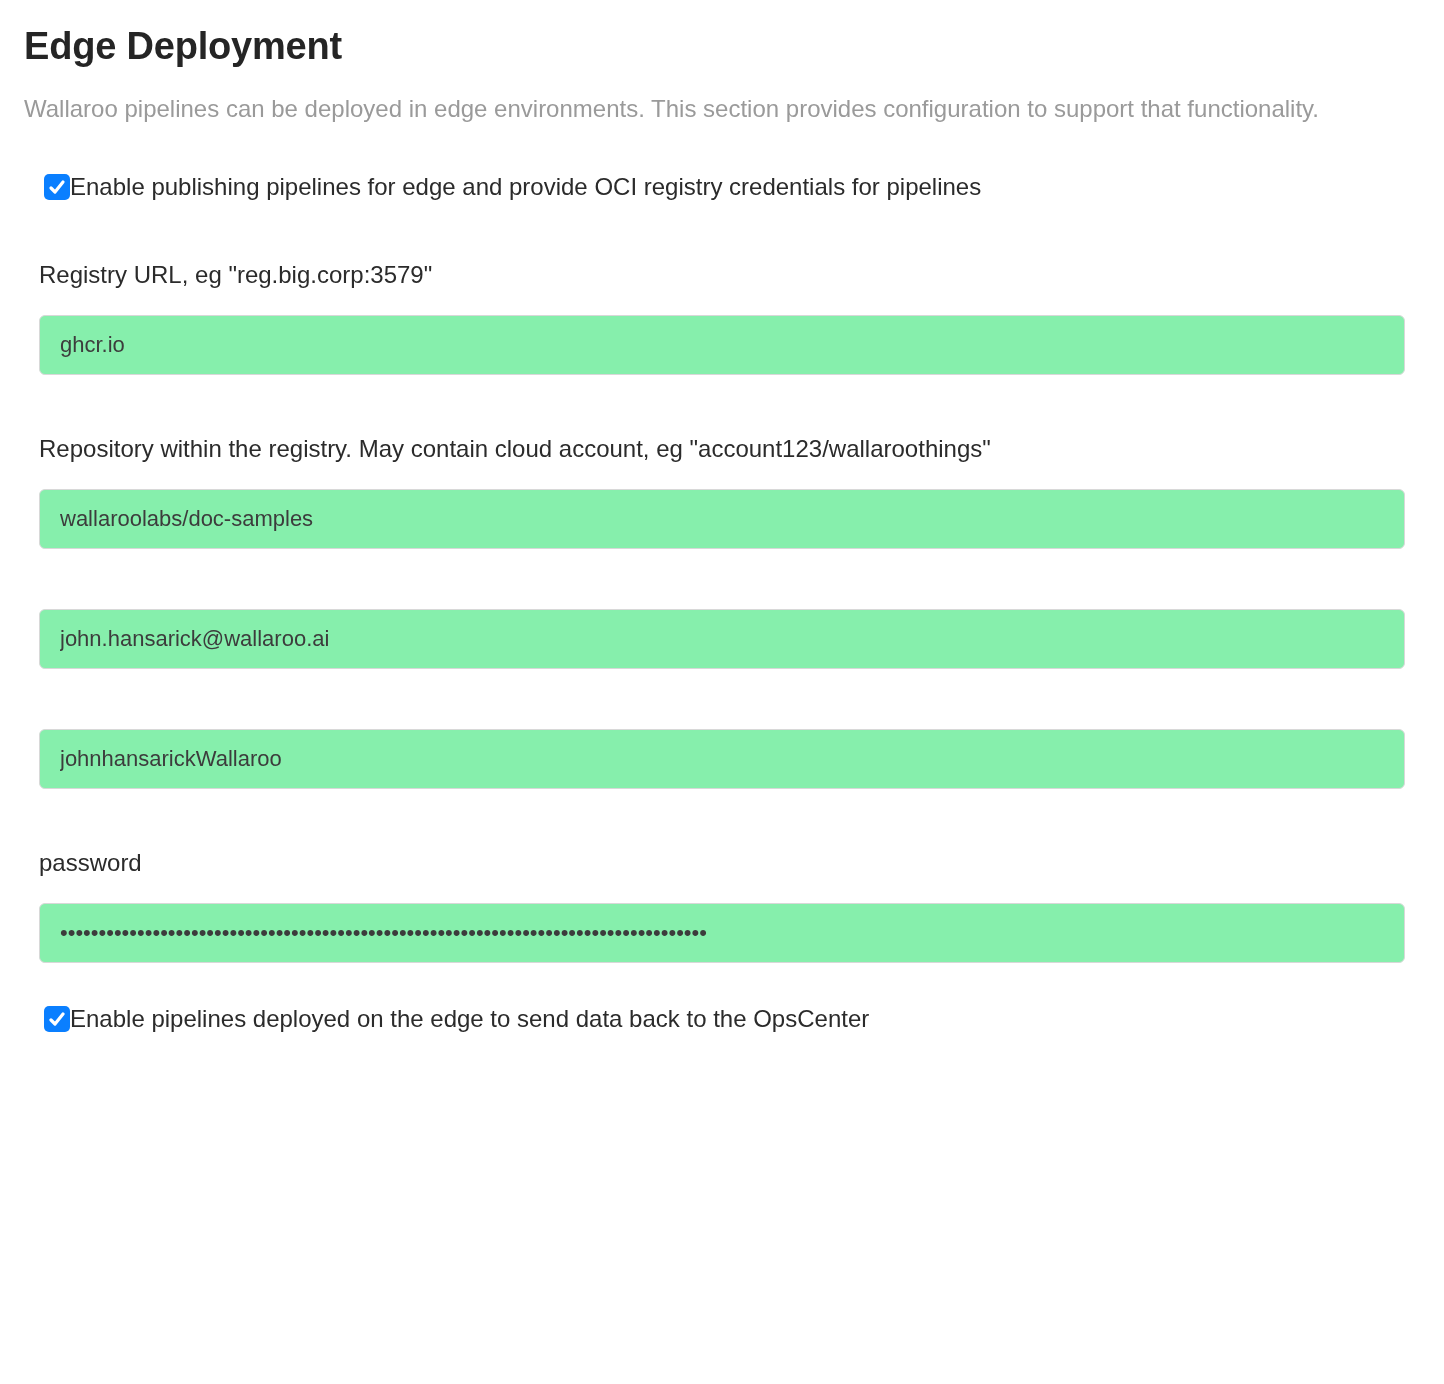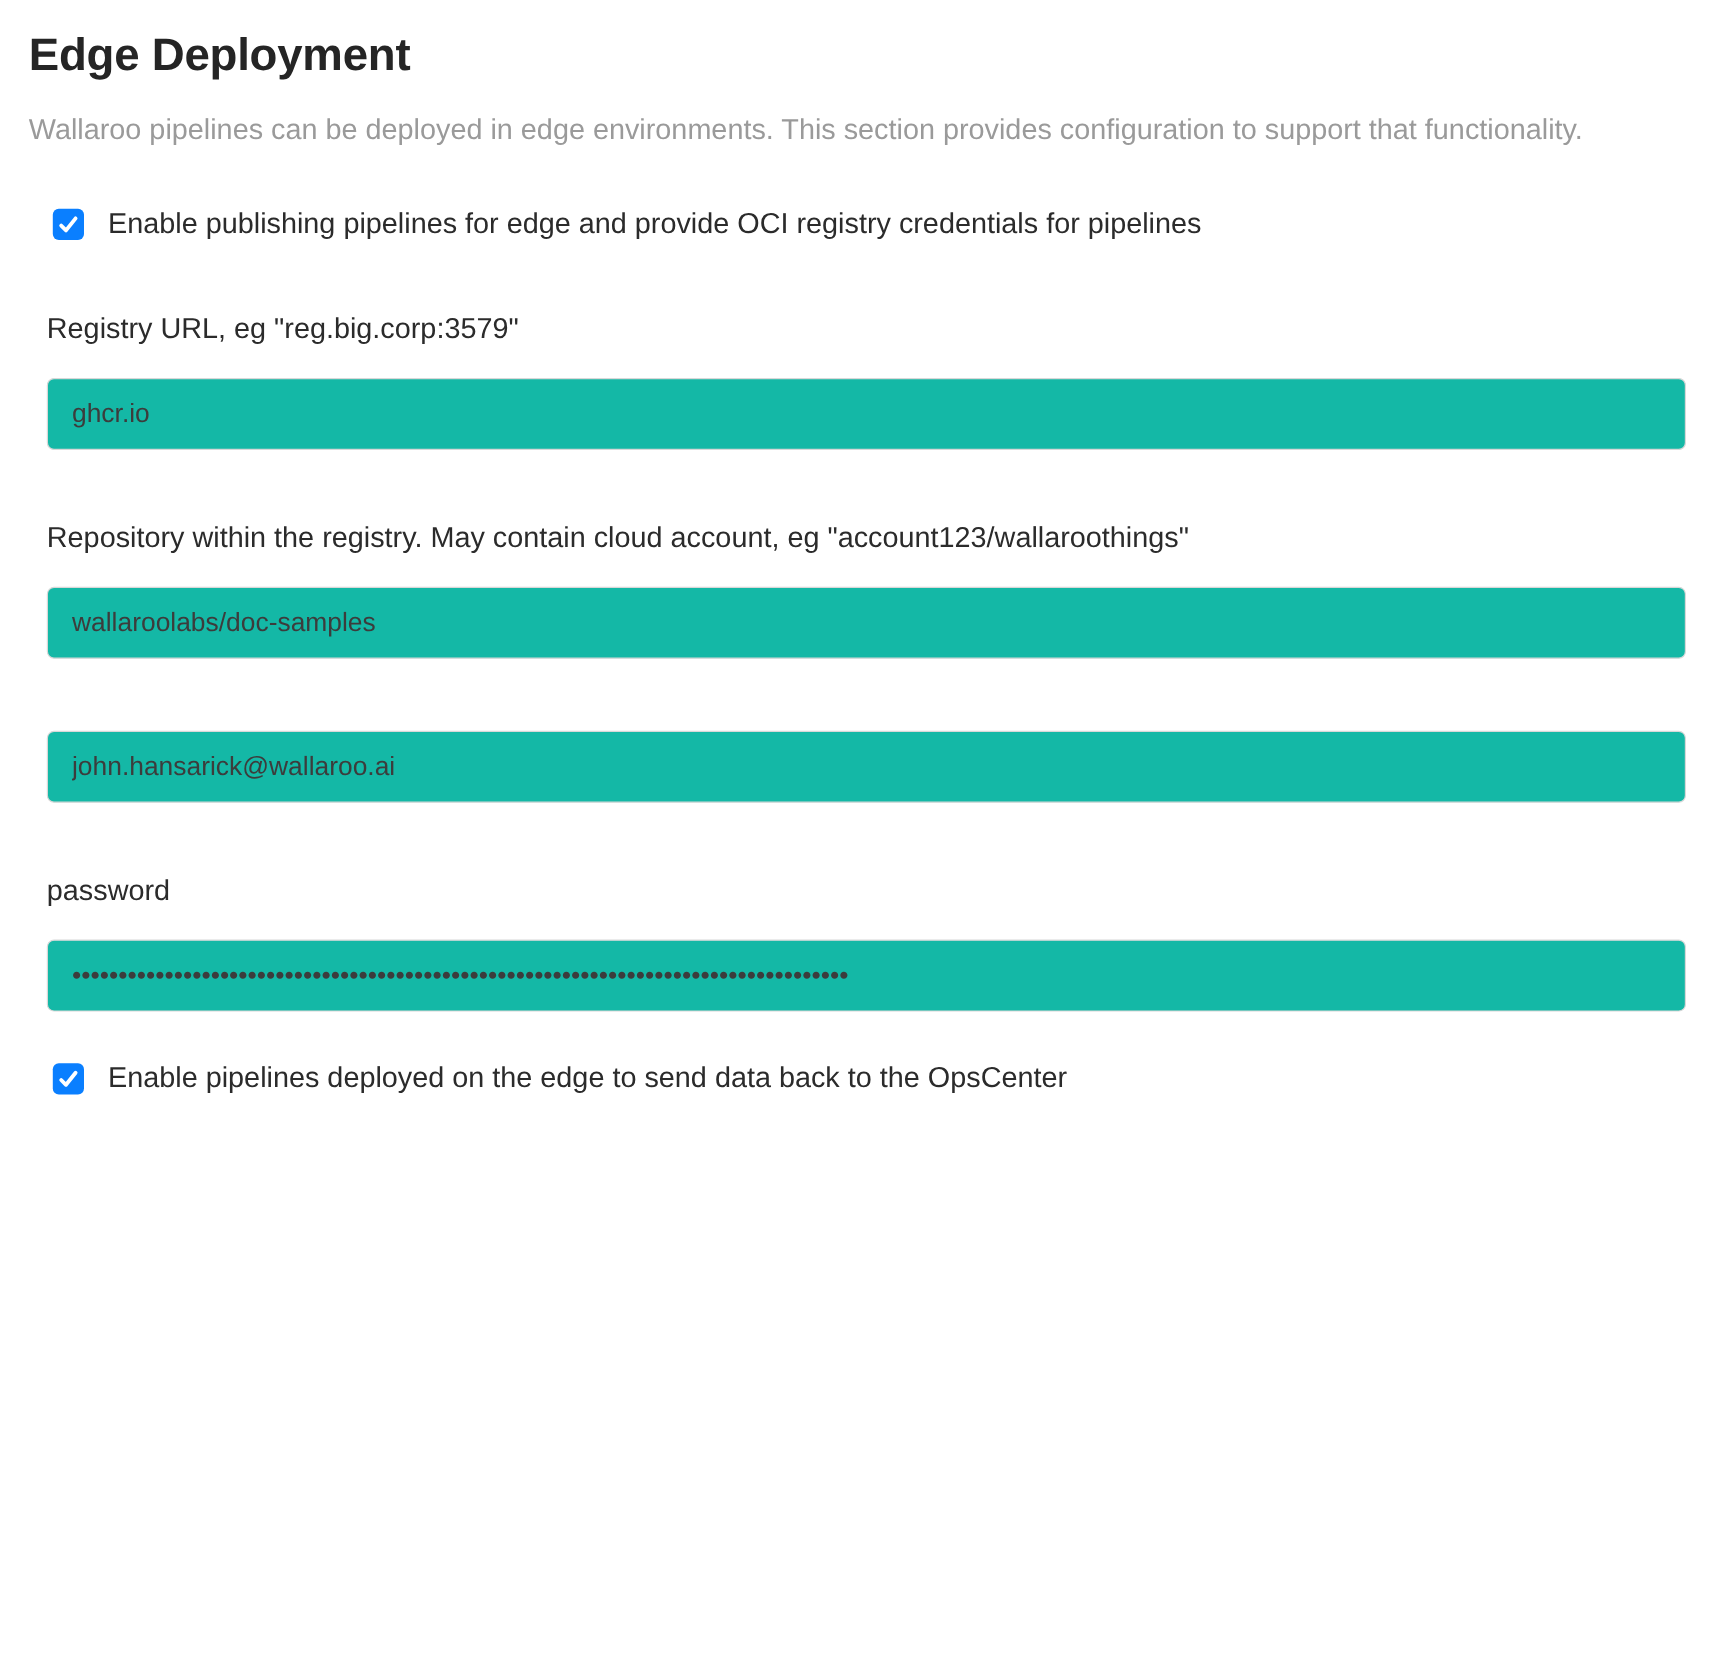--- a/index.html
+++ b/index.html
@@ -19,21 +19,20 @@
     }
     p.section-desc {
       font-size: 24px;
       color: #9a9a9a;
       line-height: 1.45;
       margin-bottom: 46px;
     }
     .checkbox-row {
       display: flex;
       align-items: center;
-      gap: 20px;
       margin-left: 20px;
       margin-bottom: 60px;
     }
     .checkbox-row.tight-after {
       margin-bottom: 12px;
     }
     .checkbox {
       width: 26px;
       height: 26px;
       border-radius: 5px;
@@ -71,21 +70,21 @@
       display: block;
     }
     .text-input {
       width: 100%;
       height: 60px;
       padding: 0 20px;
       font-size: 22px;
       color: #3c3c3c;
       border: 1px solid #d8d8d8;
       border-radius: 6px;
-      background: #14b8a6;
+      background: #86efac;
       outline: none;
       font-family: inherit;
     }
     .last-field {
       margin-bottom: 42px;
     }
   </style>
 </head>
 <body>
 
@@ -109,20 +108,21 @@
 <div class="field-group">
   <label class="field-label">Repository within the registry. May contain cloud account, eg "account123/wallaroothings"</label>
   <input type="text" class="text-input" value="wallaroolabs/doc-samples" style="">
 </div>
 
 <div class="field-group">
   <input type="text" class="text-input" value="john.hansarick@wallaroo.ai" style="">
 </div>
 
 <div class="field-group">
+  <input type="text" class="text-input" value="johnhansarickWallaroo" style="">
 </div>
 
 <div class="field-group last-field">
   <label class="field-label">password</label>
   <input type="text" class="text-input" value="••••••••••••••••••••••••••••••••••••••••••••••••••••••••••••••••••••••••••••••••••••" style="">
 </div>
 
 <div class="checkbox-row tight-after">
   <span class="checkbox">
     <svg viewBox="0 0 20 20">

